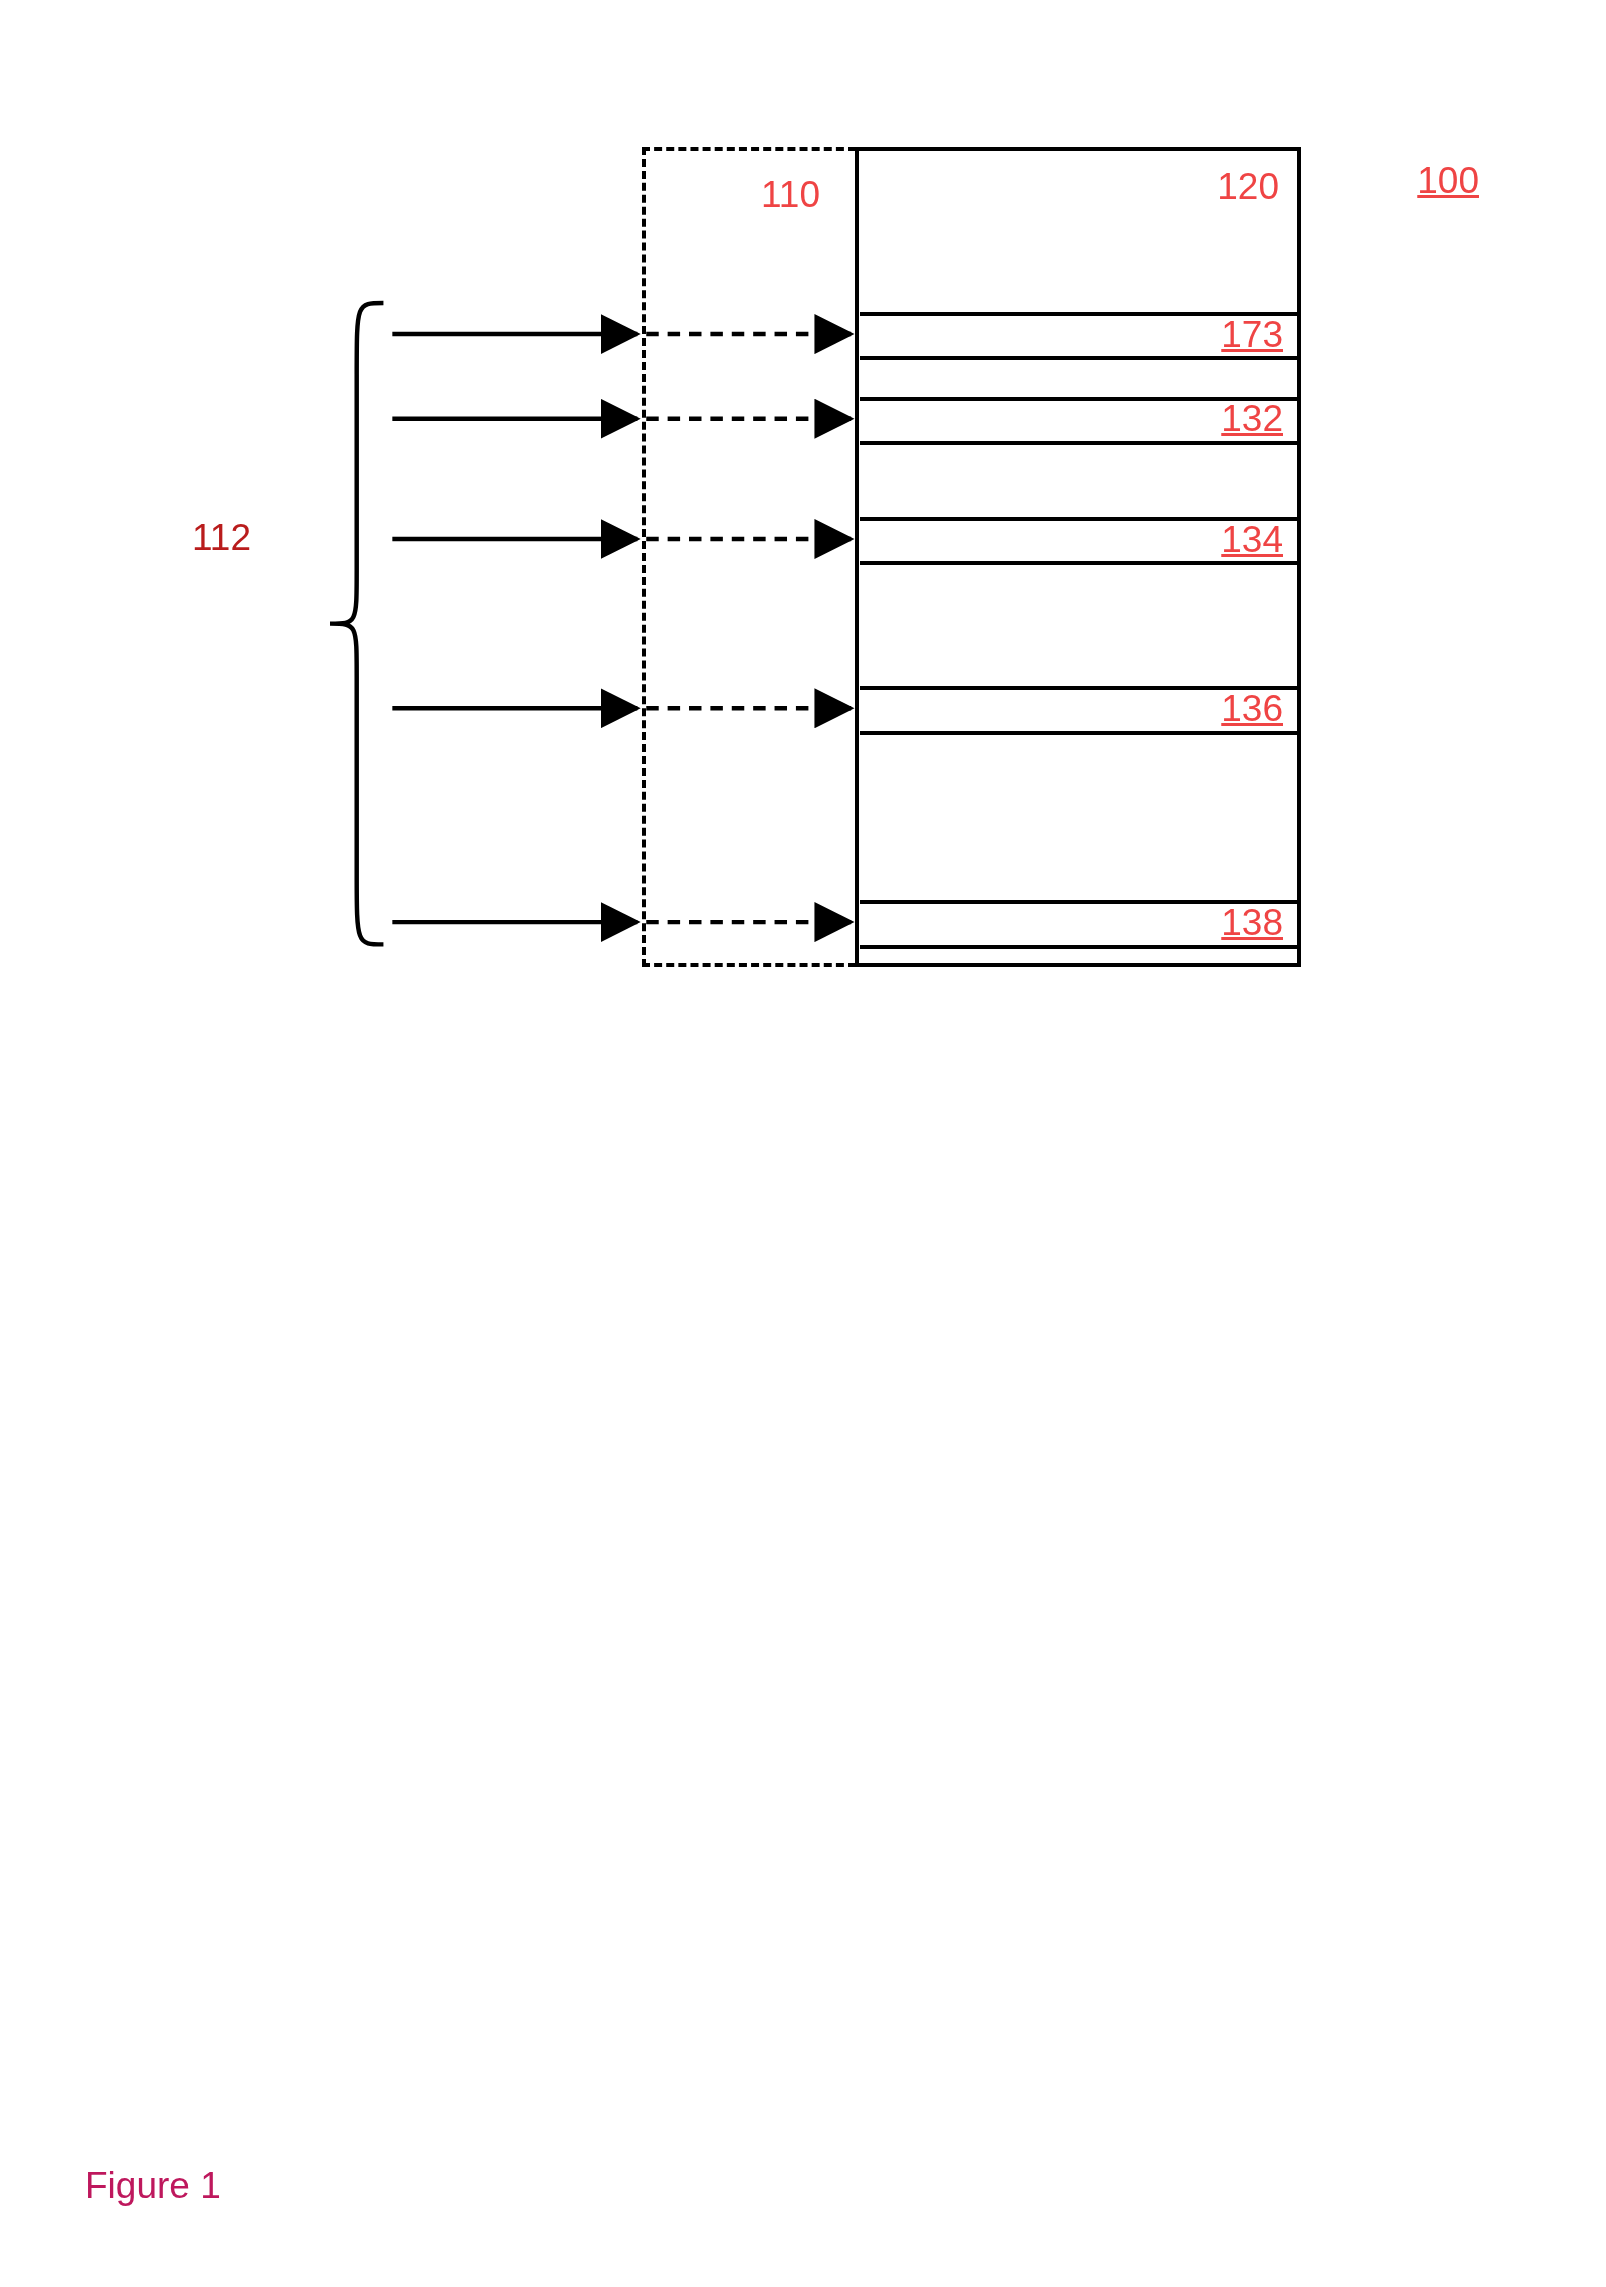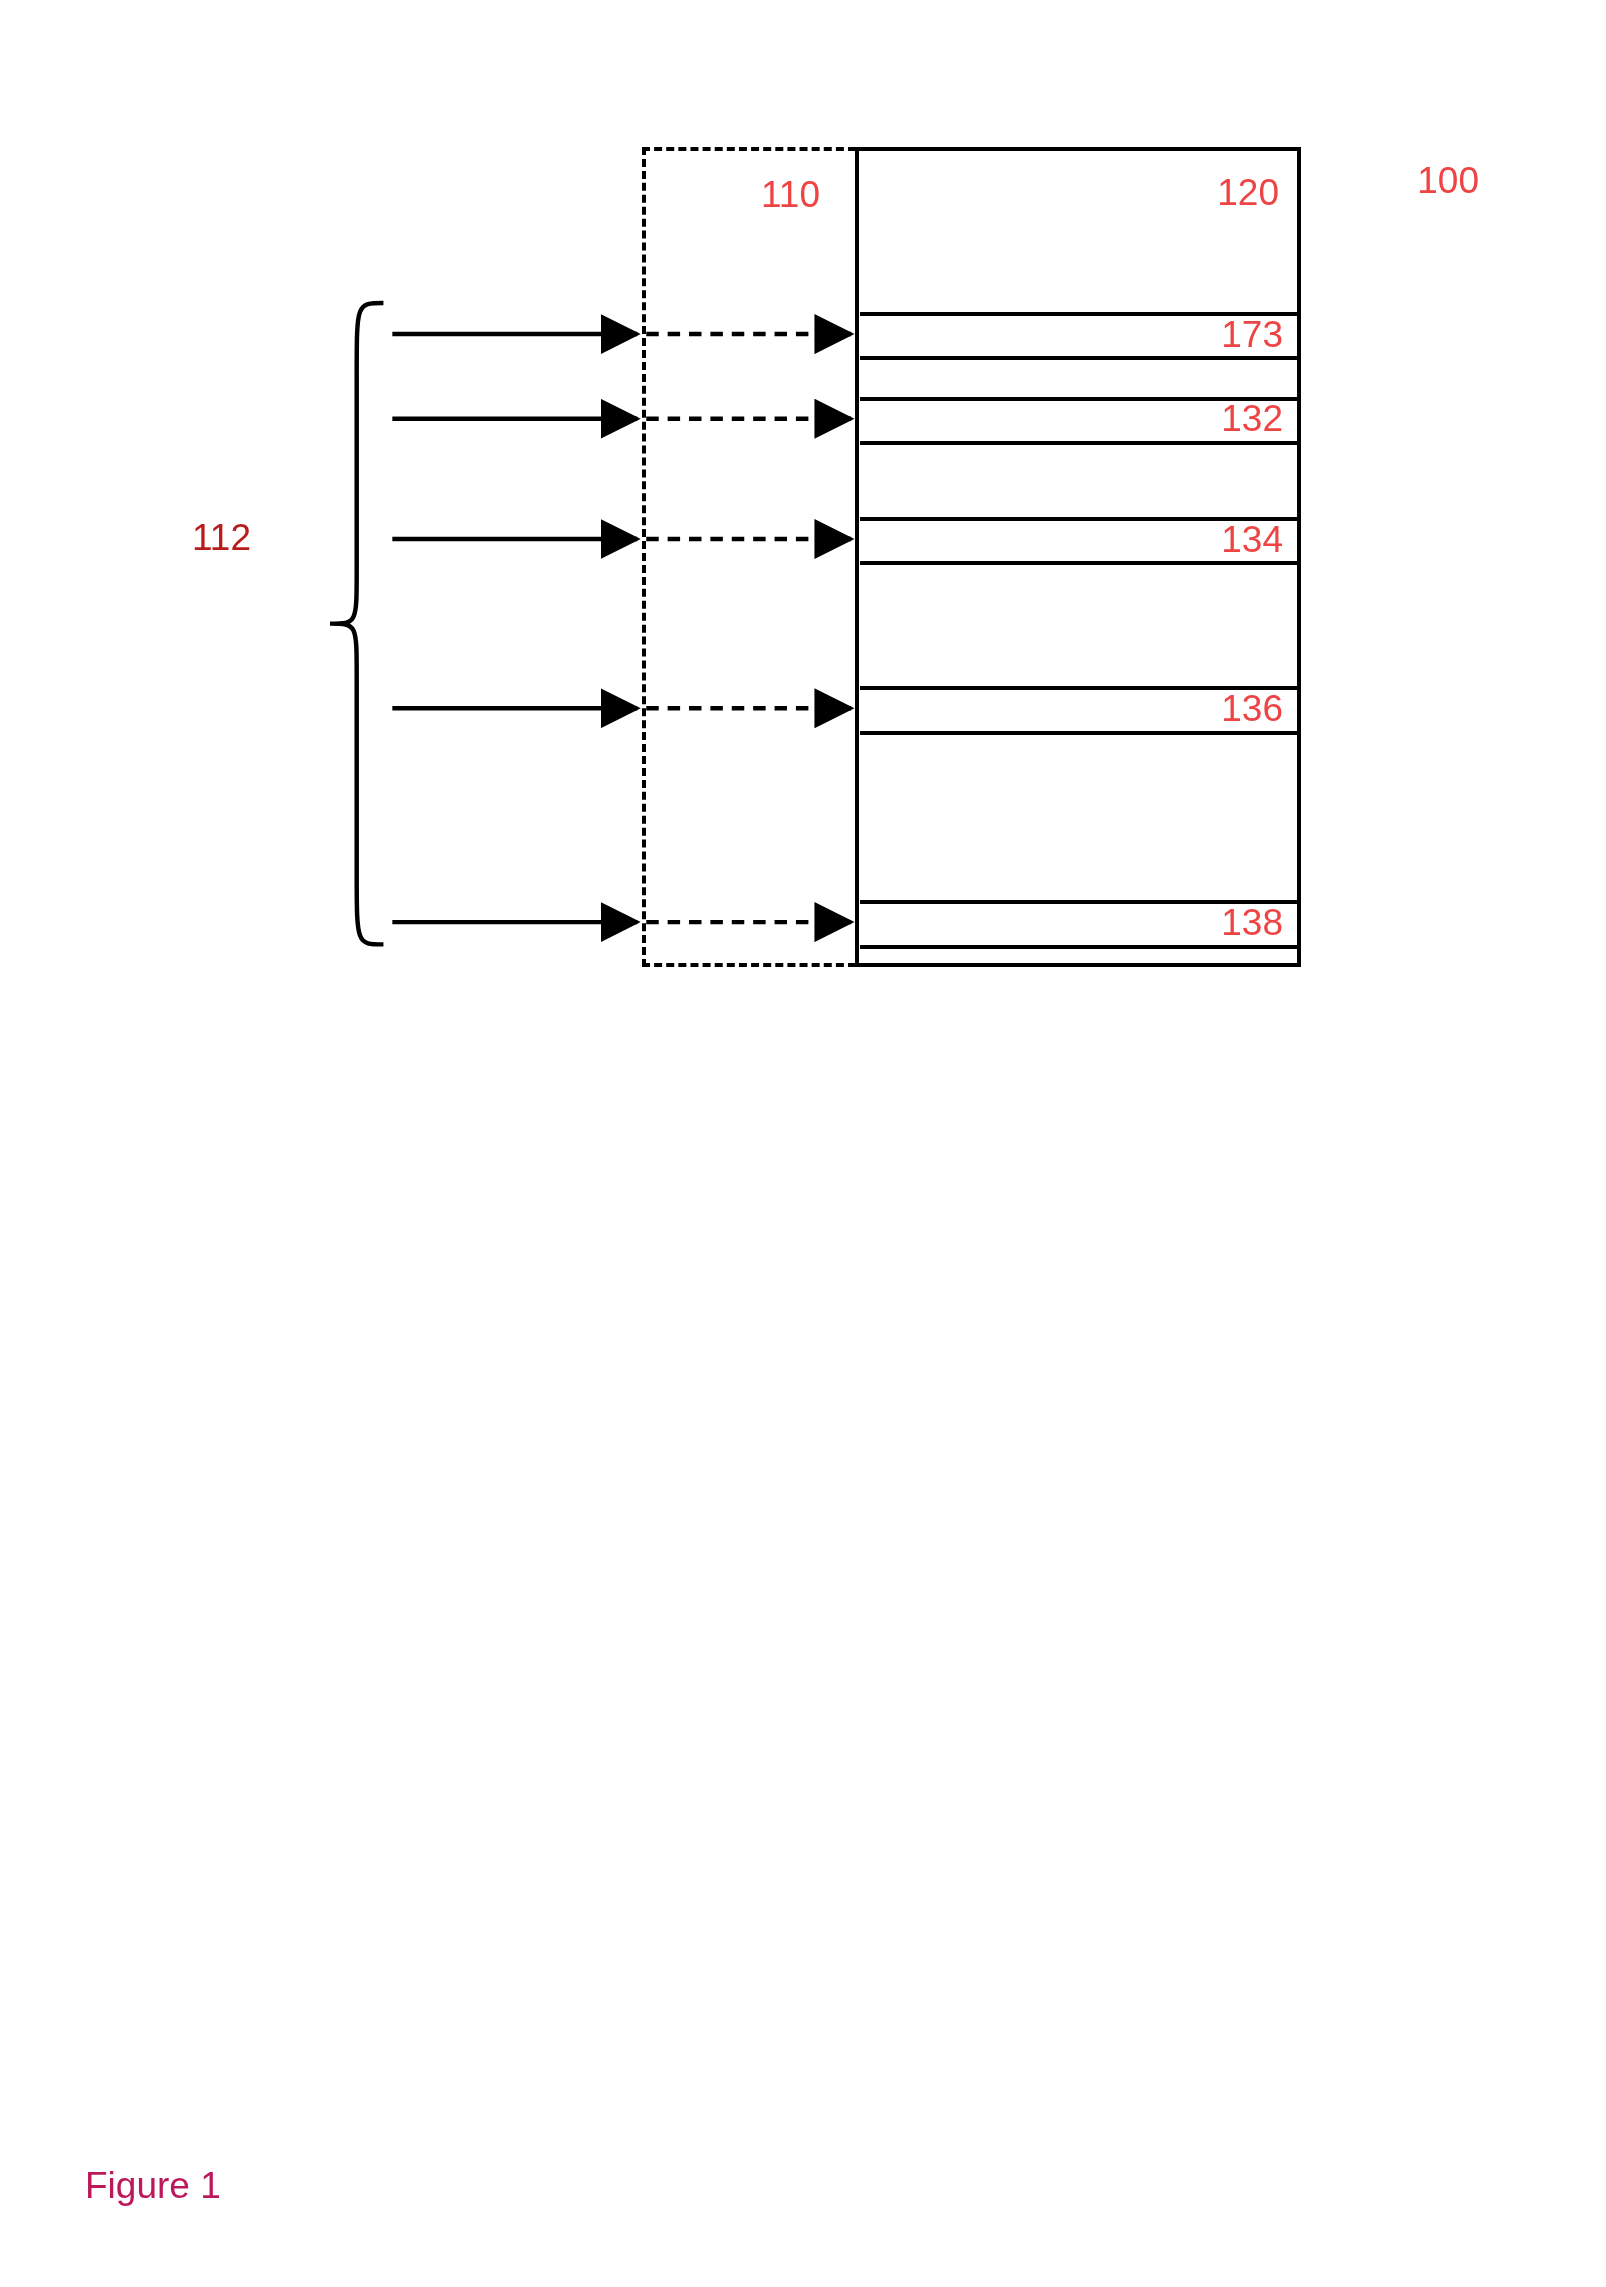--- a/index.html
+++ b/index.html
@@ -31,21 +31,21 @@
     position: absolute;
     height: 0;
     border-top: 4.5px solid #000;
   }
   .num {
     position: absolute;
     font-size: 37px;
     color: #ef4444;
     text-align: right;
   }
-  .num.uline { }
+  .num.uline { text-decoration: underline; }
   .free-label {
     position: absolute;
     font-size: 37px;
     color: #b91c1c;
   }
   .caption {
     position: absolute;
     font-size: 37px;
     color: #be185d;
   }
@@ -83,21 +83,21 @@
   <div class="inner-line" style="left:860px; top:945px; width:437px;"></div>
 
   <div class="num uline" style="left:1194px; top:314px; width:89px;">173</div>
   <div class="num uline" style="left:1194px; top:398px; width:89px;">132</div>
   <div class="num uline" style="left:1194px; top:519px; width:89px;">134</div>
   <div class="num uline" style="left:1194px; top:688px; width:89px;">136</div>
   <div class="num uline" style="left:1194px; top:902px; width:89px;">138</div>
 
   <div class="num" style="left:731px; top:174px; width:89px;">110</div>
 
-  <div class="num" style="left:1190px; top:172px; width:89px;">120</div>
+  <div class="num" style="left:1190px; top:166px; width:89px;">120</div>
 
   <div class="num uline" style="left:1390px; top:160px; width:89px;">100</div>
 
   <div class="free-label" style="left:192px; top:517px;">112</div>
 
   <div class="caption" style="left:85px; top:2165px;">Figure 1</div>
 
   <svg class="overlay" viewBox="0 0 1803 2567">
     <defs>
       <marker id="arrow-solid" viewBox="0 0 12 12" refX="11" refY="6" markerWidth="9" markerHeight="9" orient="auto-start-reverse">

